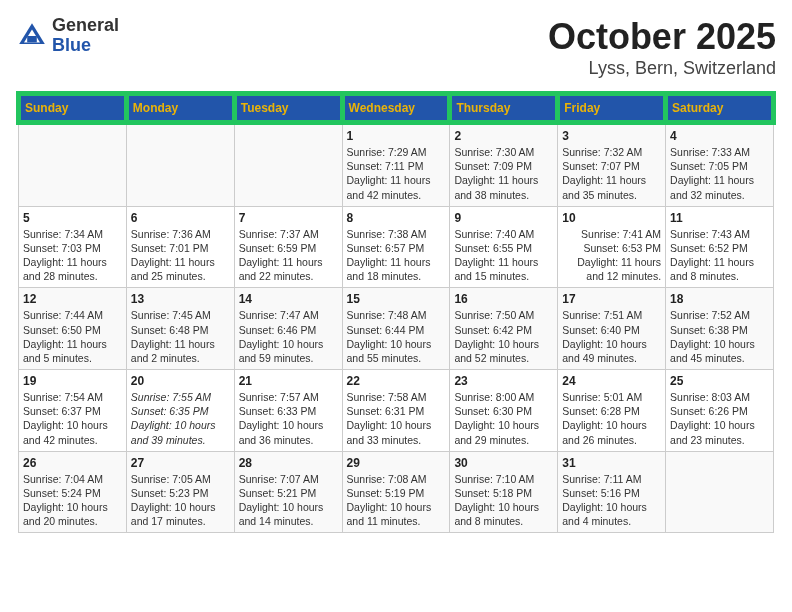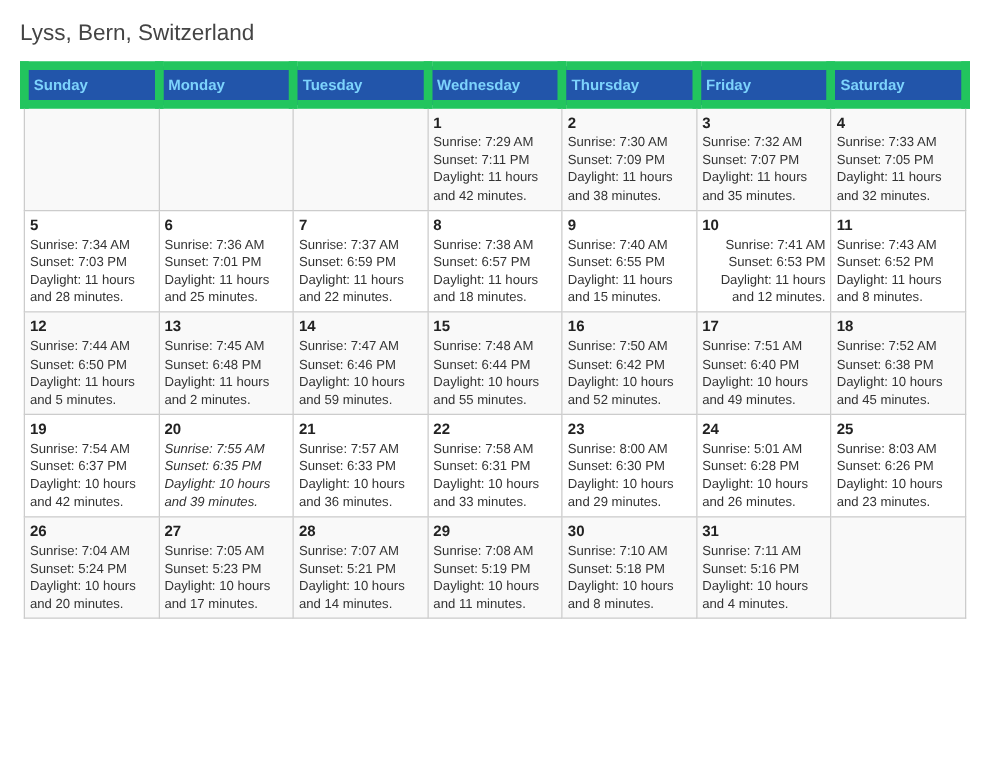--- a/index.html
+++ b/index.html
@@ -52,26 +52,26 @@
       font-size: 18px;
       color: #444;
     }
     table {
       width: 100%;
       border-collapse: collapse;
       font-size: 11px;
     }
     thead tr th {
       background-color: #2255aa;
-      color: #7dd3fc;
+      color: #eab308;
       padding: 5px 4px;
       text-align: left;
       font-size: 12px;
       font-weight: bold;
-      border: 7px solid #22c55e;
+      border: 5px solid #22c55e;
     }
     tbody tr td {
       vertical-align: top;
       border: 1px solid #ccc;
       padding: 4px 4px;
       min-height: 80px;
       width: calc(100% / 7);
       background: #fff;
     }
     tbody tr:nth-child(odd) td {
@@ -90,21 +90,33 @@
       line-height: 1.35;
     }
     td.empty {
       background: #f0f0f0;
     }
   </style>
 </head>
 <body>
 
 <div class="header">
+  <div class="logo">
+    <svg class="logo-icon" viewBox="0 0 40 40">
+      <polygon points="20,4 36,30 4,30" fill="#2255aa"></polygon>
+      <polygon points="20,12 30,28 10,28" fill="#fff"></polygon>
+      <rect x="14" y="20" width="12" height="8" fill="#2255aa"></rect>
+    </svg>
+    <div class="logo-text">
+      <span class="logo-general">General</span>
+      <span class="logo-blue">Blue</span>
+    </div>
+  </div>
   <div class="title-block">
+    <div class="month-title">October 2025</div>
     <div class="location">Lyss, Bern, Switzerland</div>
   </div>
 </div>
 
 <table>
   <thead>
     <tr>
     <th>Sunday</th>
         <th>Monday</th>
         <th>Tuesday</th>

